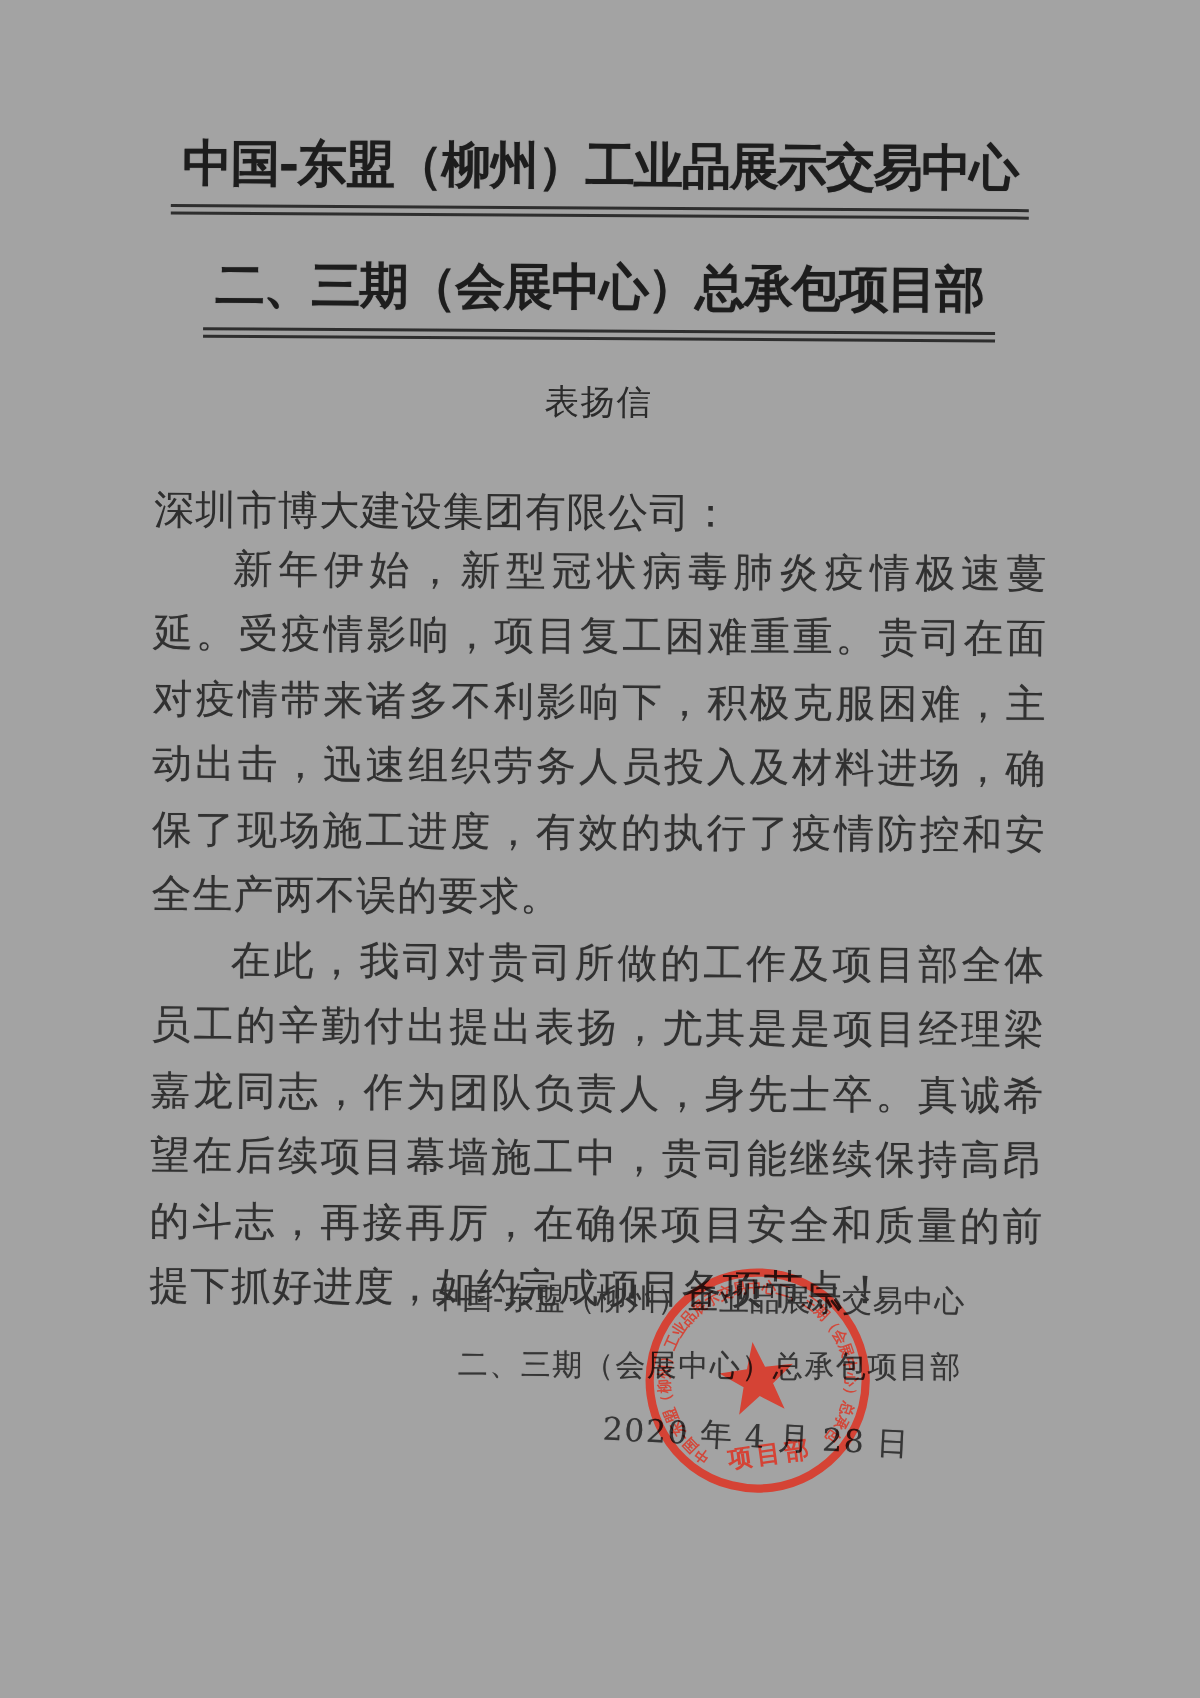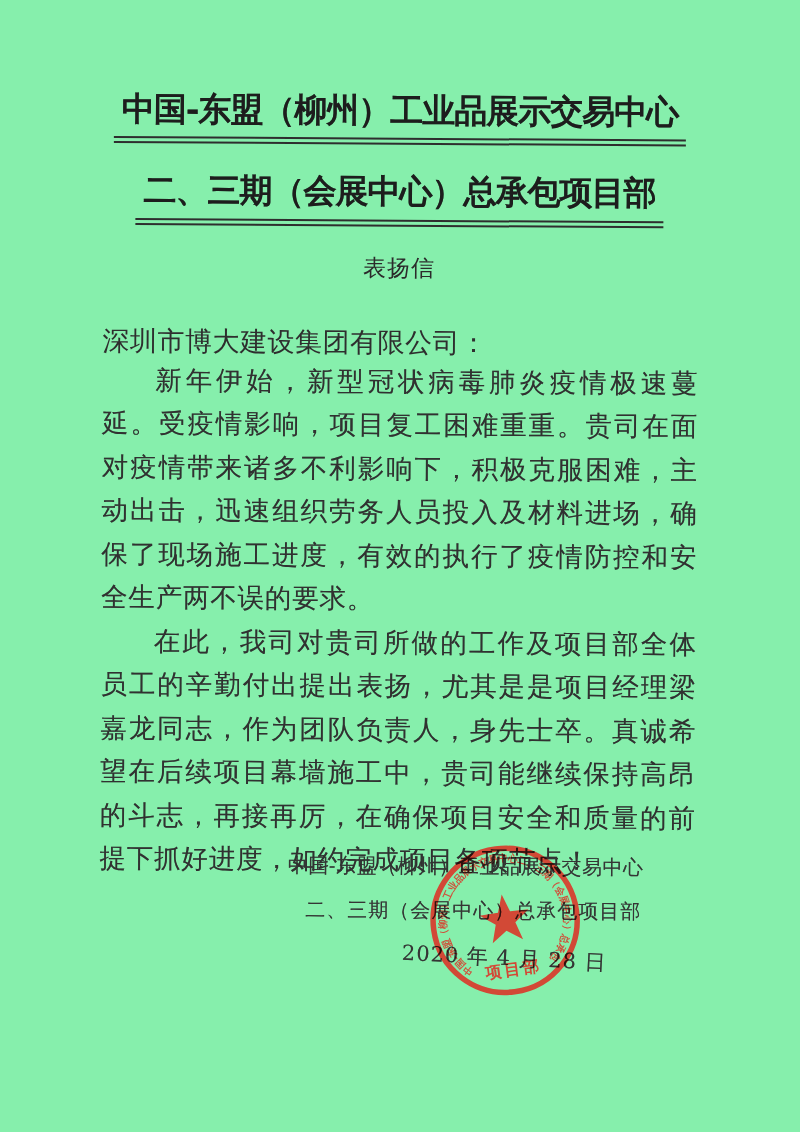--- a/index.html
+++ b/index.html
@@ -1,19 +1,19 @@
 <!DOCTYPE html>
 <html style="--seal-color: #d93a2b;"><head>
 <meta charset="utf-8">
 <style>
   html,body{margin:0;padding:0;background:#ffffff;}
   .page{
     position:relative;
     width:800px;height:1132px;
-    background:#86efac;
+    background:#a3a3a3;
     overflow:hidden;
     font-family:"DejaVu Serif","Liberation Serif",serif;
     color:#2f2f2f;
   }
   .tilt{
     position:absolute;inset:0;
     transform:rotate(0.35deg);
     transform-origin:120px 120px;
   }
   .letterhead{

